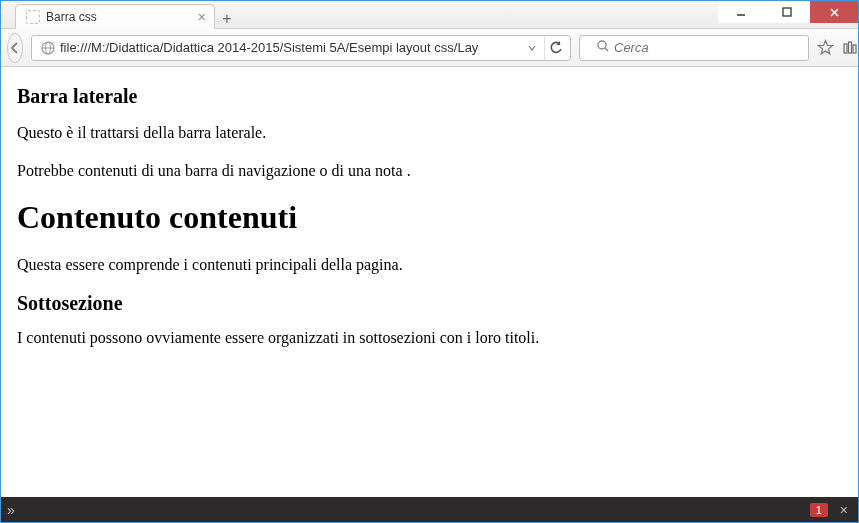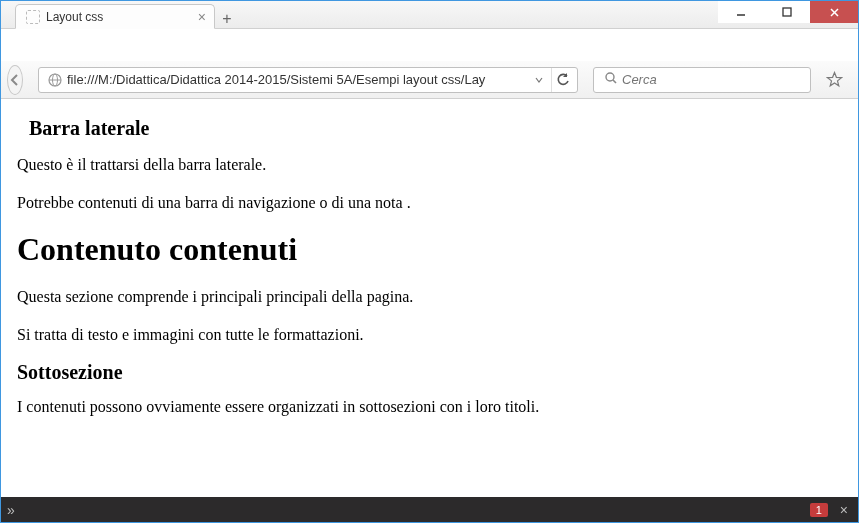--- a/index.html
+++ b/index.html
@@ -17,56 +17,56 @@
 .tab-close { color:#888; font-size:14px; margin-left:6px; cursor:pointer; }
 .newtab { width: 24px; display:flex; align-items:center; justify-content:center; color:#666; font-size:16px; cursor:pointer; }
 
 .winbtns { display:flex; align-items:stretch; height:22px; position:absolute; right:0; top:0; }
 .winbtn { width:46px; display:flex; align-items:center; justify-content:center; cursor:pointer; }
 .winbtn svg { display:block; }
 .winbtn.min, .winbtn.max { background:#fff; }
 .winbtn.close { background:#c75050; width:48px; }
 
 
-.toolbar { height: 38px; background: linear-gradient(#fbfbfb,#f0f0f0); border-bottom:1px solid #d0d0d0; display:flex; align-items:center; padding: 0 6px; gap:15px;margin-top:32px; }
+.toolbar { height: 38px; background: linear-gradient(#fbfbfb,#f0f0f0); border-bottom:1px solid #d0d0d0; display:flex; align-items:center; padding: 0 6px; gap:8px; }
 .navarrow { width:30px; height:30px; border:1px solid #c8c8c8; border-radius:50%; background:#f4f4f4; display:flex; align-items:center; justify-content:center; color:#7a7a7a; cursor:pointer; }
 .urlwrap { flex: 0 0 auto; display:flex; align-items:center; height:26px; border:1px solid #c0c0c0; border-radius:3px; background:#fff; padding:0 4px; width: 540px; }
 .urlwrap .globe { width:16px; height:16px; margin:0 4px; color:#9a9a9a; }
 .urlwrap input { border:none; outline:none; font-size:13px; flex:1; color:#333; background:transparent; }
 .reload { width:22px; display:flex; align-items:center; justify-content:center; color:#666; cursor:pointer; border-left:1px solid #e0e0e0; height:100%; margin-left:4px; }
 .dd { width:16px; color:#888; display:flex; align-items:center; justify-content:center; cursor:pointer; }
-.searchwrap { flex:1; display:flex; align-items:center; height:26px; border:1px solid #c0c0c0; border-radius:3px; background:#fff; padding:0 10px; }
+.searchwrap { flex:1; display:flex; align-items:center; height:26px; border:1px solid #c0c0c0; border-radius:3px; background:#fff; padding:0 16px; }
 .searchwrap .mag { color:#888; margin-right:4px; }
 .searchwrap input { border:none; outline:none; font-size:13px; flex:1; color:#666; font-style:italic; background:transparent; }
 .tbicon { width:28px; height:28px; display:flex; align-items:center; justify-content:center; color:#6b6b6b; cursor:pointer; border-radius:2px; }
 
 
 .content { flex:1; overflow:auto; padding: 14px 16px; font-family: "Times New Roman", Times, serif; color:#000; }
-.content h2 { font-size: 20px; font-weight:bold; margin: 4px 12px 14px; }
+.content h2 { font-size: 20px; font-weight:bold; margin: 4px 0 14px; }
 .content h1 { font-size: 32px; font-weight:bold; margin: 18px 0 18px; }
 .content h3 { font-size: 20px; font-weight:bold; margin: 6px 0 12px; }
 .content p { font-size: 16px; margin: 0 0 16px; line-height: 1.35; }
 
 
 .bottombar { height:25px; background:#2c2a2b; display:flex; align-items:center; color:#d6d6d6; padding:0 6px; }
 .bottombar .chev { font-size:14px; color:#bdbdbd; cursor:pointer; }
 .bottombar .spacer { flex:1; }
 .bottombar .errbadge { background:#c63c3c; color:#fff; font-size:11px; padding:1px 6px; border-radius:2px; margin-right:8px; }
 .bottombar .xbtn { color:#bdbdbd; cursor:pointer; padding:0 4px; font-size:14px; }
 </style>
 </head>
 <body>
 
 <div class="window">
 
   <div class="titlebar">
     <div class="tabstrip">
       <div class="tab">
         <span class="favicon"></span>
-        <span class="tab-title">Layout css</span>
+        <span class="tab-title">Barra css</span>
         <span class="tab-close">×</span>
       </div>
       <div class="newtab">+</div>
     </div>
     <div class="winbtns">
       <div class="winbtn min">
         <svg width="10" height="10" viewBox="0 0 10 10">
             <line x1="1" y1="8" x2="9" y2="8" stroke="#333" stroke-width="1.5"></line>
           </svg>
       </div>
@@ -148,22 +148,21 @@
     </div>
 
   </div>
 
   <div class="content">
     <h2>Barra laterale</h2>
     <p>Questo è il trattarsi della barra laterale.</p>
     <p>Potrebbe contenuti di una barra di navigazione o di una nota .</p>
 
     <h1>Contenuto contenuti</h1>
-    <p>Questa sezione comprende i principali principali della pagina.</p>
-    <p>Si tratta di testo e immagini con tutte le formattazioni.</p>
+    <p>Questa essere comprende i contenuti principali della pagina.</p>
 
     <h3>Sottosezione</h3>
     <p>I contenuti possono ovviamente essere organizzati in sottosezioni con i loro titoli.</p>
   </div>
 
   <div class="bottombar">
     <span class="chev">»</span>
     <span class="spacer"></span>
     <span class="errbadge">1</span>
     <span class="xbtn">×</span>

